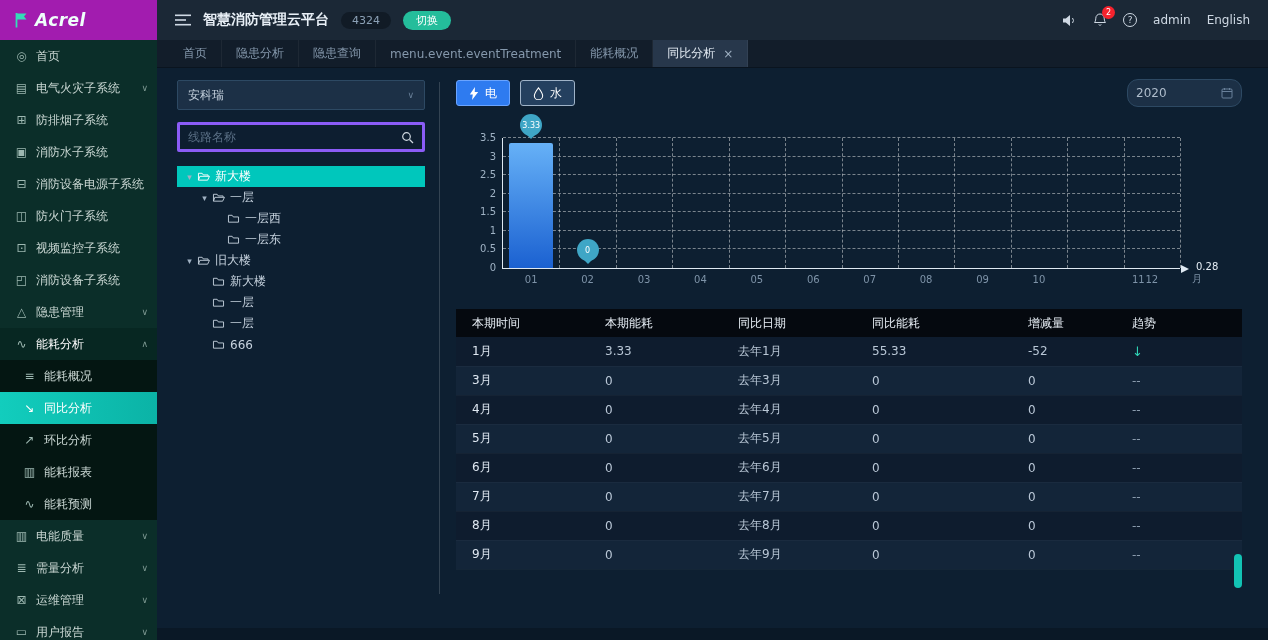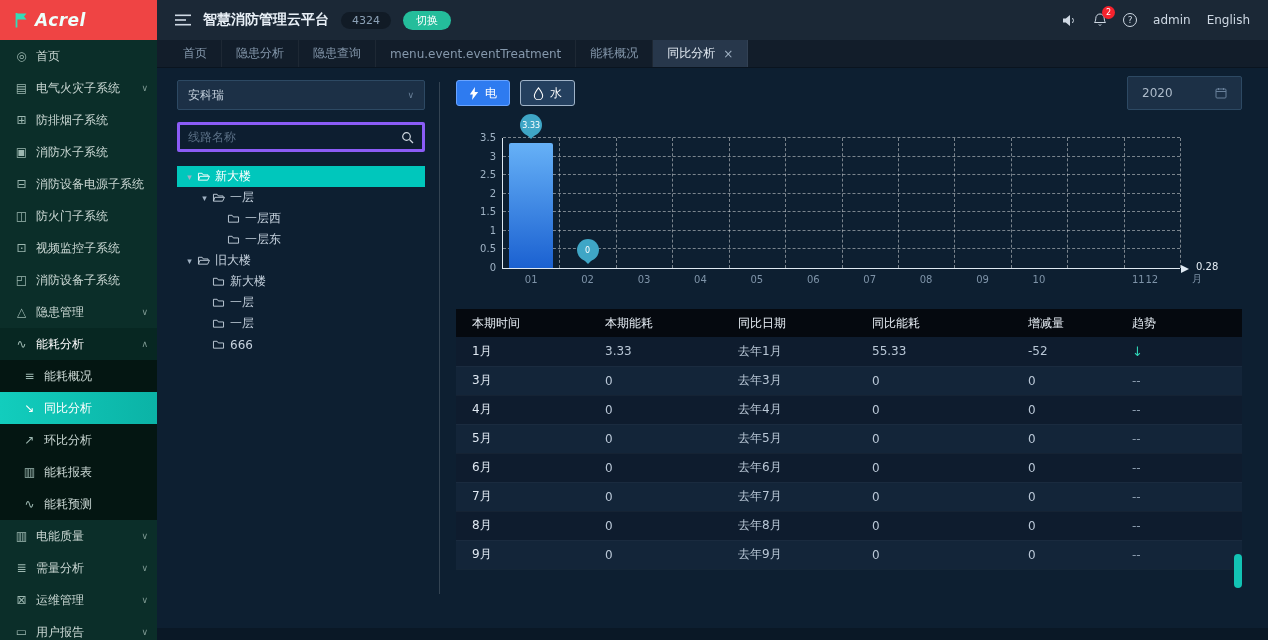--- a/index.html
+++ b/index.html
@@ -2,21 +2,21 @@
 <html><head>
 <meta charset="utf-8">
 <style>
   *{margin:0;padding:0;box-sizing:border-box}
   html,body{width:1268px;height:640px;overflow:hidden}
   body{font-family:"DejaVu Sans","Liberation Sans",sans-serif;background:#0d1f31;font-size:12px}
   .app{display:flex;width:1268px;height:640px}
 
   
   .sidebar{width:157px;flex:none;background:#0b2e29;display:flex;flex-direction:column;z-index:3}
-  .logo{height:40px;flex:none;background:#ef4444;display:flex;align-items:center;padding-left:14px;gap:6px}
+  .logo{height:40px;flex:none;background:#a21caf;display:flex;align-items:center;padding-left:14px;gap:6px}
   .logo-text{color:#effffb;font-size:17px;font-weight:bold;font-style:italic;letter-spacing:.5px}
   .menu{flex:1;overflow:hidden}
   .menu-item{height:32px;display:flex;align-items:center;padding:0 10px 0 14px;color:#cbd8d4;font-size:12px;cursor:pointer;position:relative;white-space:nowrap}
   .menu-item .mi-icon{width:15px;margin-right:7px;font-size:12px;color:#9db8b1;text-align:center;flex:none}
   .menu-item .mi-label{overflow:hidden;text-overflow:ellipsis}
   .menu-item .mi-chev{position:absolute;right:9px;font-size:9px;color:#7f9a93}
   .menu-item.expanded{background:#072722;color:#fff}
   .submenu{background:#041612}
   .submenu .menu-item{padding-left:22px;height:32px}
   .menu-item.active{background:linear-gradient(90deg,#12cdbd 0%,#0bb3a6 100%);color:#fff}
@@ -56,21 +56,21 @@
   .tree-row.selected{background:#00c7bc;color:#fff}
 
   .divider{width:1px;flex:none;background:rgba(255,255,255,.16);margin:14px 0 46px 14px}
 
   
   .right-panel{flex:1;min-width:0;padding:12px 26px 0 16px;display:flex;flex-direction:column}
   .toolbar{display:flex;align-items:center;gap:10px;height:26px;flex:none}
   .tbtn{height:26px;display:flex;align-items:center;gap:6px;padding:0 12px;font-size:12px;color:#fff;border-radius:3px;cursor:pointer}
   .tbtn.electric{background:#2e7bf0;border:1px solid #6aa4ff}
   .tbtn.water{background:#24405f;border:1px solid #9fb3c8}
-  .year-select{margin-left:auto;width:115px;height:34px;background:#1c3046;border:1px solid #2d4963;border-radius:2px;display:flex;align-items:center;padding:0 14px;color:#aebccb;font-size:12px;cursor:pointer}
+  .year-select{margin-left:auto;width:115px;height:28px;background:#1c3046;border:1px solid #2d4963;border-radius:11px;display:flex;align-items:center;padding:0 8px;color:#aebccb;font-size:12px;cursor:pointer}
   .year-select .cal{margin-left:auto;display:flex}
 
   
   .chart{position:relative;height:185px;margin-top:6px;flex:none}
   .plot{position:absolute;left:46px;right:62px;top:26px;bottom:28px;border-left:1px solid #dfe9f2;border-bottom:1px solid #dfe9f2}
   .hgrid{position:absolute;left:0;right:0;height:0;border-top:1px dashed rgba(255,255,255,.45)}
   .vgrid{position:absolute;top:0;bottom:0;width:0;border-left:1px dashed rgba(255,255,255,.45)}
   .ylab{position:absolute;right:calc(100% + 7px);font-size:10px;color:#9fb2c4}
   .xlab{position:absolute;top:calc(100% + 6px);transform:translateX(-50%);font-size:10px;color:#7e93a8}
   .bar{position:absolute;width:44px;transform:translateX(-50%);bottom:0;background:linear-gradient(180deg,#66b1f7 0%,#1b61d1 100%);border-radius:2px 2px 0 0}

